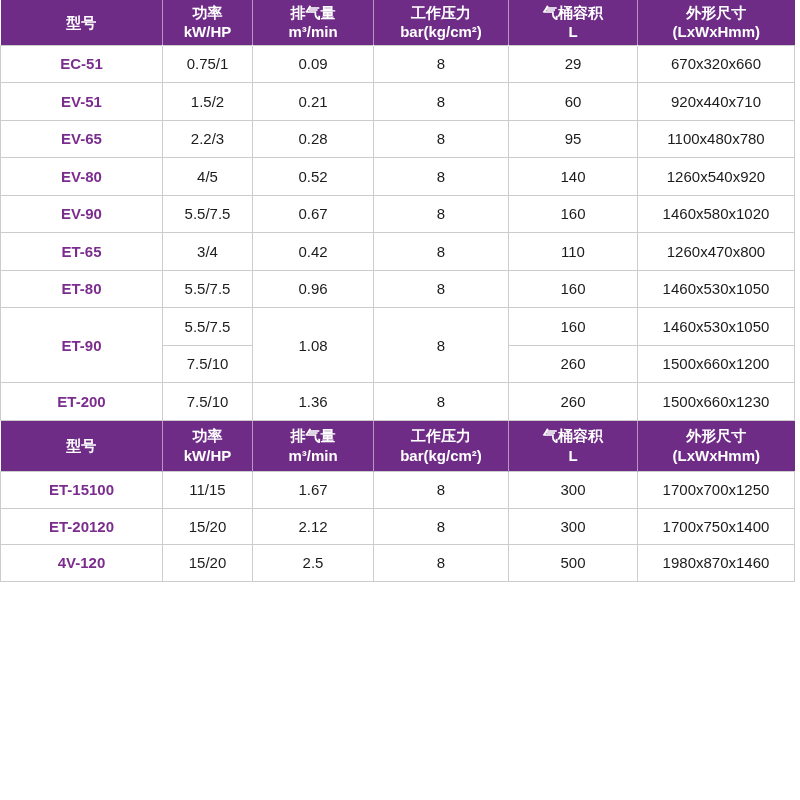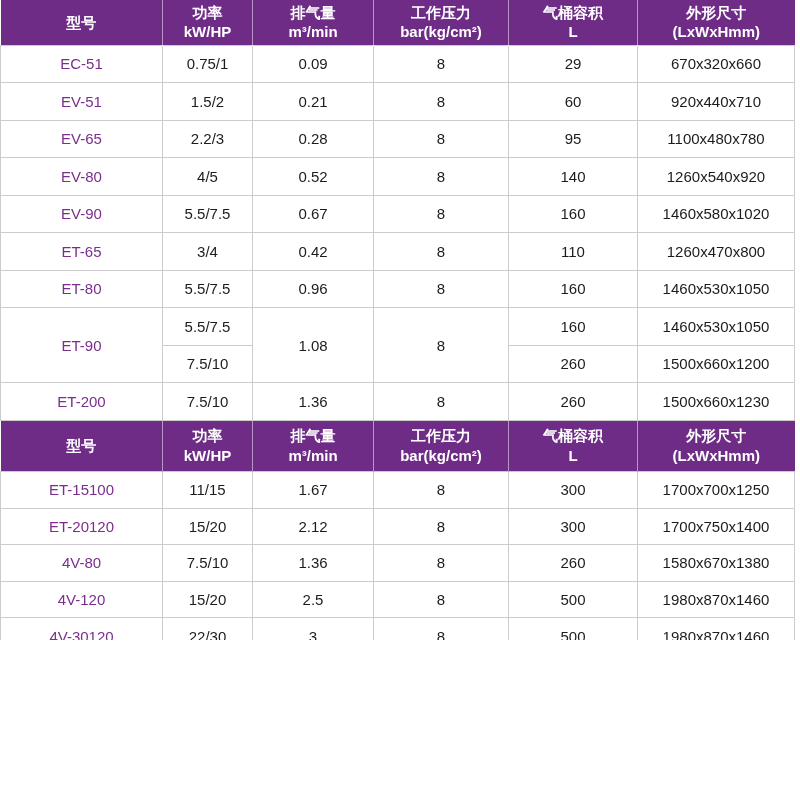--- a/index.html
+++ b/index.html
@@ -38,21 +38,21 @@
   table.spec td{
     border:1px solid var(--cell-border);
     background:#ffffff;
     color:var(--body-text);
     font-size:15px;
     text-align:center;
     vertical-align:middle;
   }
   table.spec td.model{
     color:var(--model-text);
-    font-weight:normal;
+    font-weight:bold;
   }
   table.t1 thead tr{height:45px;}
   table.t1 tbody tr{height:37.5px;}
   table.t2 thead tr{height:51px;}
   table.t2 tbody tr{height:36.6px;}
 </style>
 </head>
 <body>
 
 <div class="page">
@@ -219,38 +219,22 @@
         </tr>
         <tr>
           <td class="model">ET-20120</td>
           <td>15/20</td>
           <td>2.12</td>
           <td>8</td>
           <td>300</td>
           <td>1700x750x1400</td>
         </tr>
         <tr>
-          <td class="model">4V-80</td>
-          <td>7.5/10</td>
-          <td>1.36</td>
-          <td>8</td>
-          <td>260</td>
-          <td>1580x670x1380</td>
-        </tr>
-        <tr>
           <td class="model">4V-120</td>
           <td>15/20</td>
           <td>2.5</td>
-          <td>8</td>
-          <td>500</td>
-          <td>1980x870x1460</td>
-        </tr>
-        <tr>
-          <td class="model">4V-30120</td>
-          <td>22/30</td>
-          <td>3</td>
           <td>8</td>
           <td>500</td>
           <td>1980x870x1460</td>
         </tr>
       </tbody>
     </table>
 </div>
 
 </body></html>

